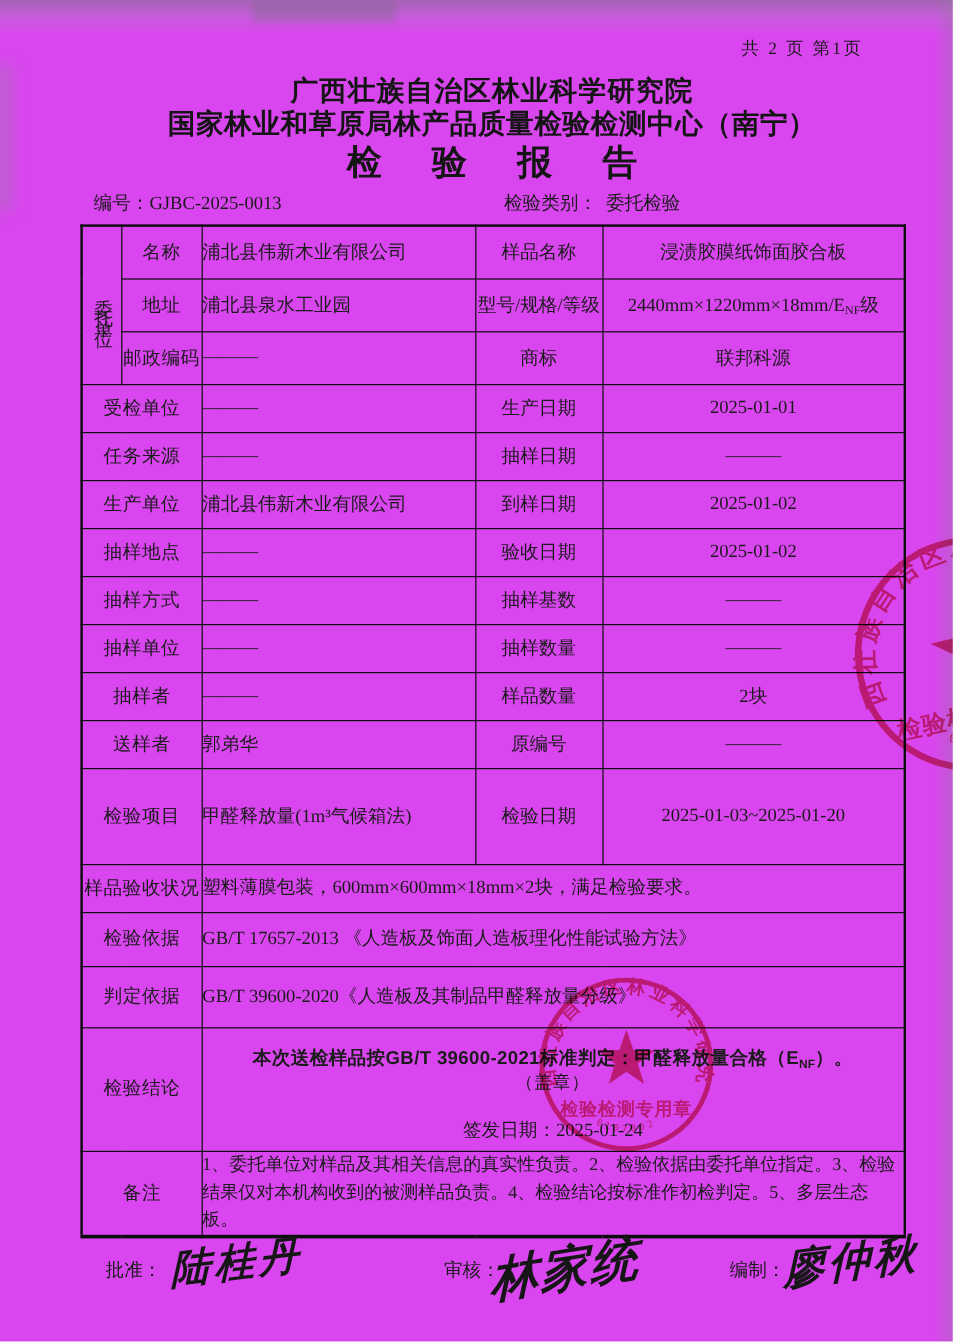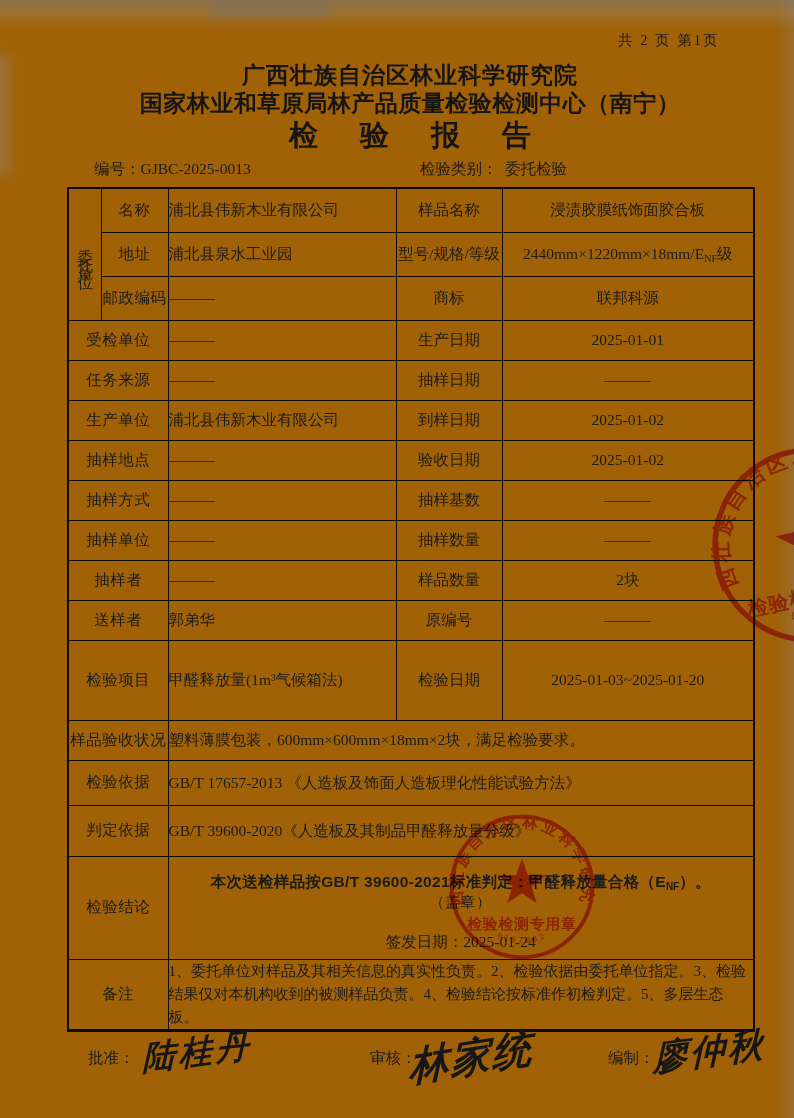--- a/index.html
+++ b/index.html
@@ -1,36 +1,36 @@
 <!DOCTYPE html>
 <html><head>
 <meta charset="utf-8">
 <style>
   html,body{margin:0;padding:0;background:#e8e8e8;}
   #page{
-    position:relative;width:794px;height:1118px;background:#a16207;
+    position:relative;width:794px;height:1118px;background:#d946ef;
     overflow:hidden;margin:0 auto;
     font-family:"Liberation Serif","DejaVu Serif",serif;color:#1b1b1b;
   }
   
   .scan-top{position:absolute;left:0;top:0;width:794px;height:30px;
     background:linear-gradient(180deg,rgba(120,125,132,.55) 0%,rgba(150,155,160,.25) 45%,rgba(255,255,255,0) 100%);}
   .scan-top-blot{position:absolute;left:210px;top:2px;width:120px;height:16px;background:rgba(110,115,122,.35);border-radius:4px;filter:blur(3px);}
   .scan-left{position:absolute;left:-8px;top:55px;width:18px;height:120px;background:rgba(140,144,150,.35);filter:blur(6px);}
   .scan-right{position:absolute;right:0;top:0;width:16px;height:1118px;
     background:linear-gradient(270deg,rgba(130,134,140,.30),rgba(255,255,255,0));}
   
   .page-indicator{position:absolute;left:618px;top:31px;font-size:14.5px;letter-spacing:2px;}
   .hdr{position:absolute;left:67px;width:686px;text-align:center;
     font-family:"Liberation Sans","DejaVu Sans",sans-serif;font-weight:bold;color:#151515;}
   .org1{top:60px;font-size:23px;letter-spacing:1px;}
   .org2{top:88px;font-size:23px;letter-spacing:.5px;}
   .rpt{top:116px;font-size:29px;letter-spacing:17px;text-indent:17px;}
   .meta{position:absolute;top:159px;font-size:15.5px;}
-  .meta-no{left:78px;margin-left:16px;}
+  .meta-no{left:78px;}
   .meta-type-label{left:420px;}
   .meta-type-value{left:505px;}
   
   table.report{
     position:absolute;left:67px;top:187px;width:686px;
     border-collapse:collapse;table-layout:fixed;
     font-size:15.5px;
   }
   table.report td{border:1.6px solid #0c0c0c;padding:0;overflow:hidden;}
   table.report{border:2.4px solid #0c0c0c;border-bottom-width:3.2px;}

